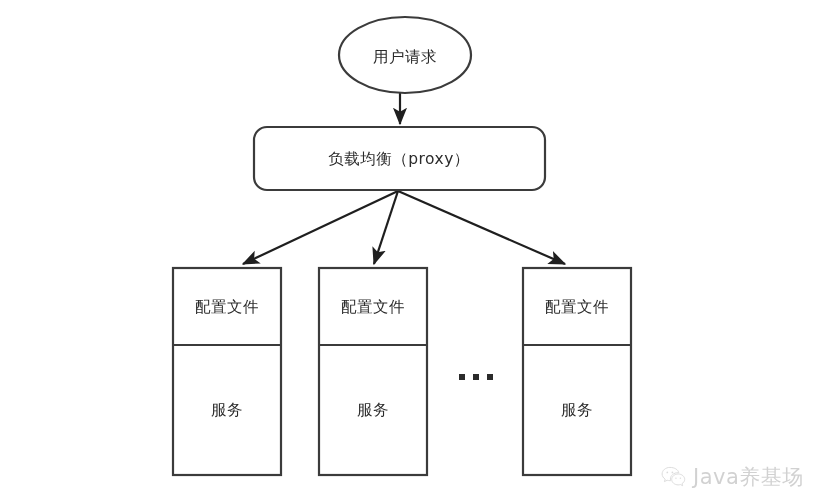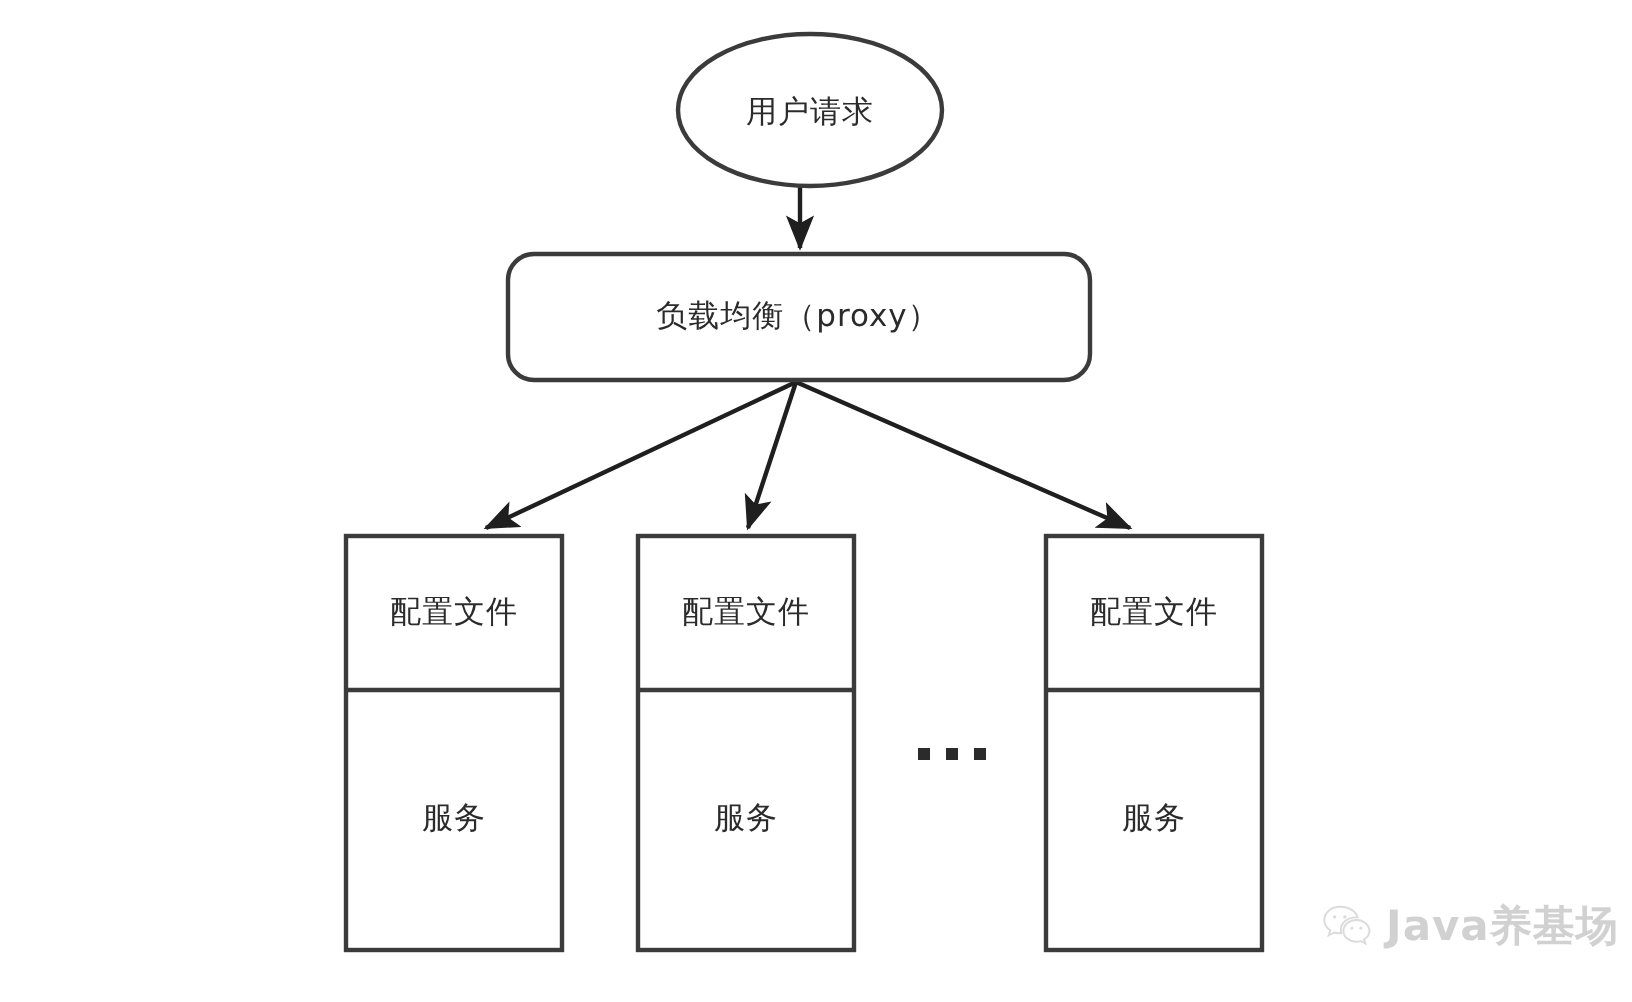--- a/index.html
+++ b/index.html
@@ -44,27 +44,26 @@
     dominant-baseline: middle;
     letter-spacing: 0.5px;
   }
   .ellipsis-dot {
     fill: #2b2b2b;
   }
   
   #watermark {
     position: absolute;
     left: 660px;
-    top: 449px;
+    top: 463px;
     display: flex;
     align-items: center;
     gap: 7px;
     opacity: 0.30;
     pointer-events: none;
-    font-weight: bold;
   }
   #watermark .wm-icon {
     width: 26px;
     height: 26px;
     flex: 0 0 26px;
   }
   #watermark .wm-text {
     font-family: "DejaVu Sans", "Liberation Sans", sans-serif;
     font-size: 21px;
     color: #6b6b6b;

